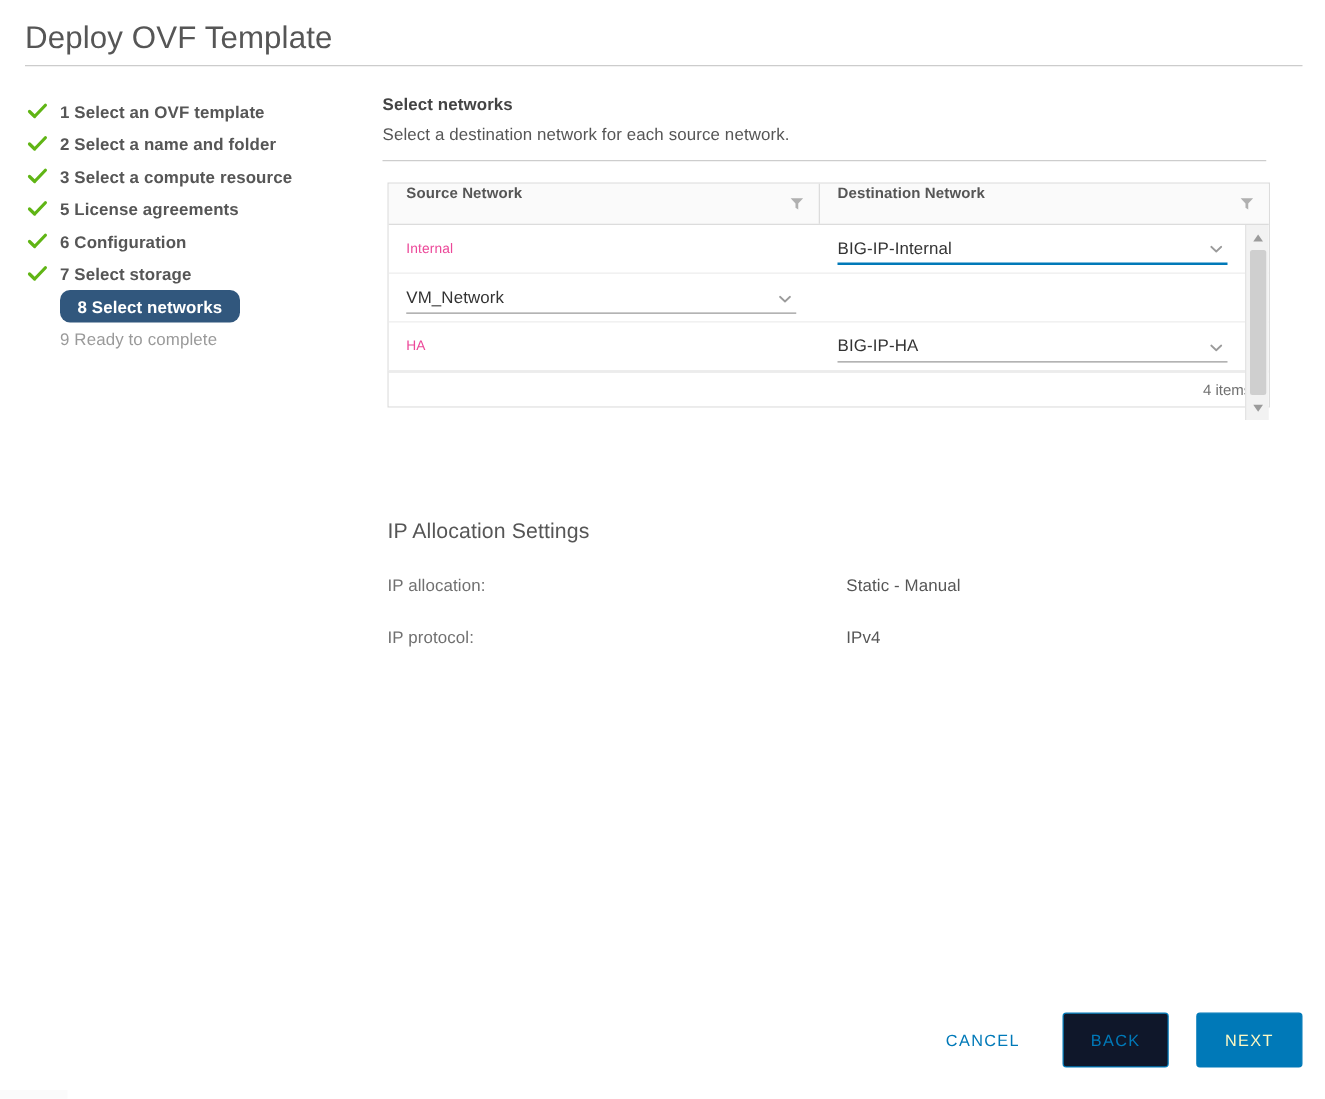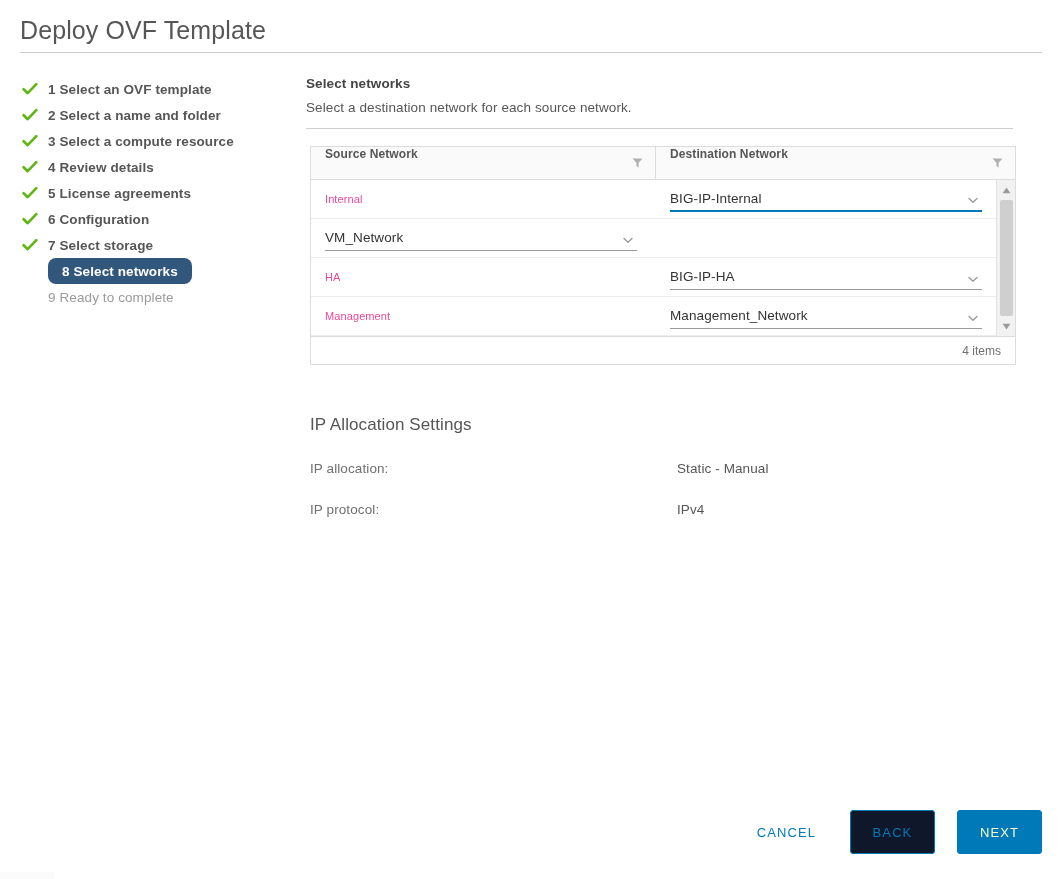--- a/index.html
+++ b/index.html
@@ -348,26 +348,20 @@
       <span class="step-check"><svg viewBox="0 0 16 16" width="16" height="16" aria-hidden="true">
           <path d="M1.6 8.2 L5.7 12.2 L14.3 3.2" fill="none" stroke="#60b515" stroke-width="2.6" stroke-linecap="round" stroke-linejoin="round"></path>
         </svg></span>
       <span class="step-label">2 Select a name and folder</span>
     </div>
     <div class="step-row done">
       <span class="step-check"><svg viewBox="0 0 16 16" width="16" height="16" aria-hidden="true">
           <path d="M1.6 8.2 L5.7 12.2 L14.3 3.2" fill="none" stroke="#60b515" stroke-width="2.6" stroke-linecap="round" stroke-linejoin="round"></path>
         </svg></span>
       <span class="step-label">3 Select a compute resource</span>
-    </div>
-    <div class="step-row done">
-      <span class="step-check"><svg viewBox="0 0 16 16" width="16" height="16" aria-hidden="true">
-          <path d="M1.6 8.2 L5.7 12.2 L14.3 3.2" fill="none" stroke="#60b515" stroke-width="2.6" stroke-linecap="round" stroke-linejoin="round"></path>
-        </svg></span>
-      <span class="step-label">4 Review details</span>
     </div>
     <div class="step-row done">
       <span class="step-check"><svg viewBox="0 0 16 16" width="16" height="16" aria-hidden="true">
           <path d="M1.6 8.2 L5.7 12.2 L14.3 3.2" fill="none" stroke="#60b515" stroke-width="2.6" stroke-linecap="round" stroke-linejoin="round"></path>
         </svg></span>
       <span class="step-label">5 License agreements</span>
     </div>
     <div class="step-row done">
       <span class="step-check"><svg viewBox="0 0 16 16" width="16" height="16" aria-hidden="true">
           <path d="M1.6 8.2 L5.7 12.2 L14.3 3.2" fill="none" stroke="#60b515" stroke-width="2.6" stroke-linecap="round" stroke-linejoin="round"></path>
@@ -443,31 +437,20 @@
         <div class="td-source">HA</div>
         <div class="td-dest">
           <div class="dropdown">
             <span class="dropdown-value">BIG-IP-HA</span>
             <span class="chevron-icon"><svg viewBox="0 0 12 12" width="12" height="12" aria-hidden="true">
                 <path d="M2 4.4 L6 8.2 L10 4.4" fill="none" stroke="#9b9b9b" stroke-width="1.4" stroke-linecap="round" stroke-linejoin="round"></path>
               </svg></span>
           </div>
         </div>
       </div>
-      <div class="net-row">
-        <div class="td-source">Management</div>
-        <div class="td-dest">
-          <div class="dropdown">
-            <span class="dropdown-value">Management_Network</span>
-            <span class="chevron-icon"><svg viewBox="0 0 12 12" width="12" height="12" aria-hidden="true">
-                <path d="M2 4.4 L6 8.2 L10 4.4" fill="none" stroke="#9b9b9b" stroke-width="1.4" stroke-linecap="round" stroke-linejoin="round"></path>
-              </svg></span>
-          </div>
-        </div>
-      </div>
       <div id="table-scrollbar" style="height: 156px;">
       <span class="scroll-arrow up">
         <svg viewBox="0 0 9 7" width="9" height="7" aria-hidden="true">
           <path d="M4.5 0.6 L8.4 6.2 L0.6 6.2 Z" fill="#9b9b9b"></path>
         </svg>
       </span>
       <span id="scroll-thumb" style="height: 116px;"></span>
       <span class="scroll-arrow down">
         <svg viewBox="0 0 9 7" width="9" height="7" aria-hidden="true">
           <path d="M4.5 6.4 L0.6 0.8 L8.4 0.8 Z" fill="#9b9b9b"></path>

